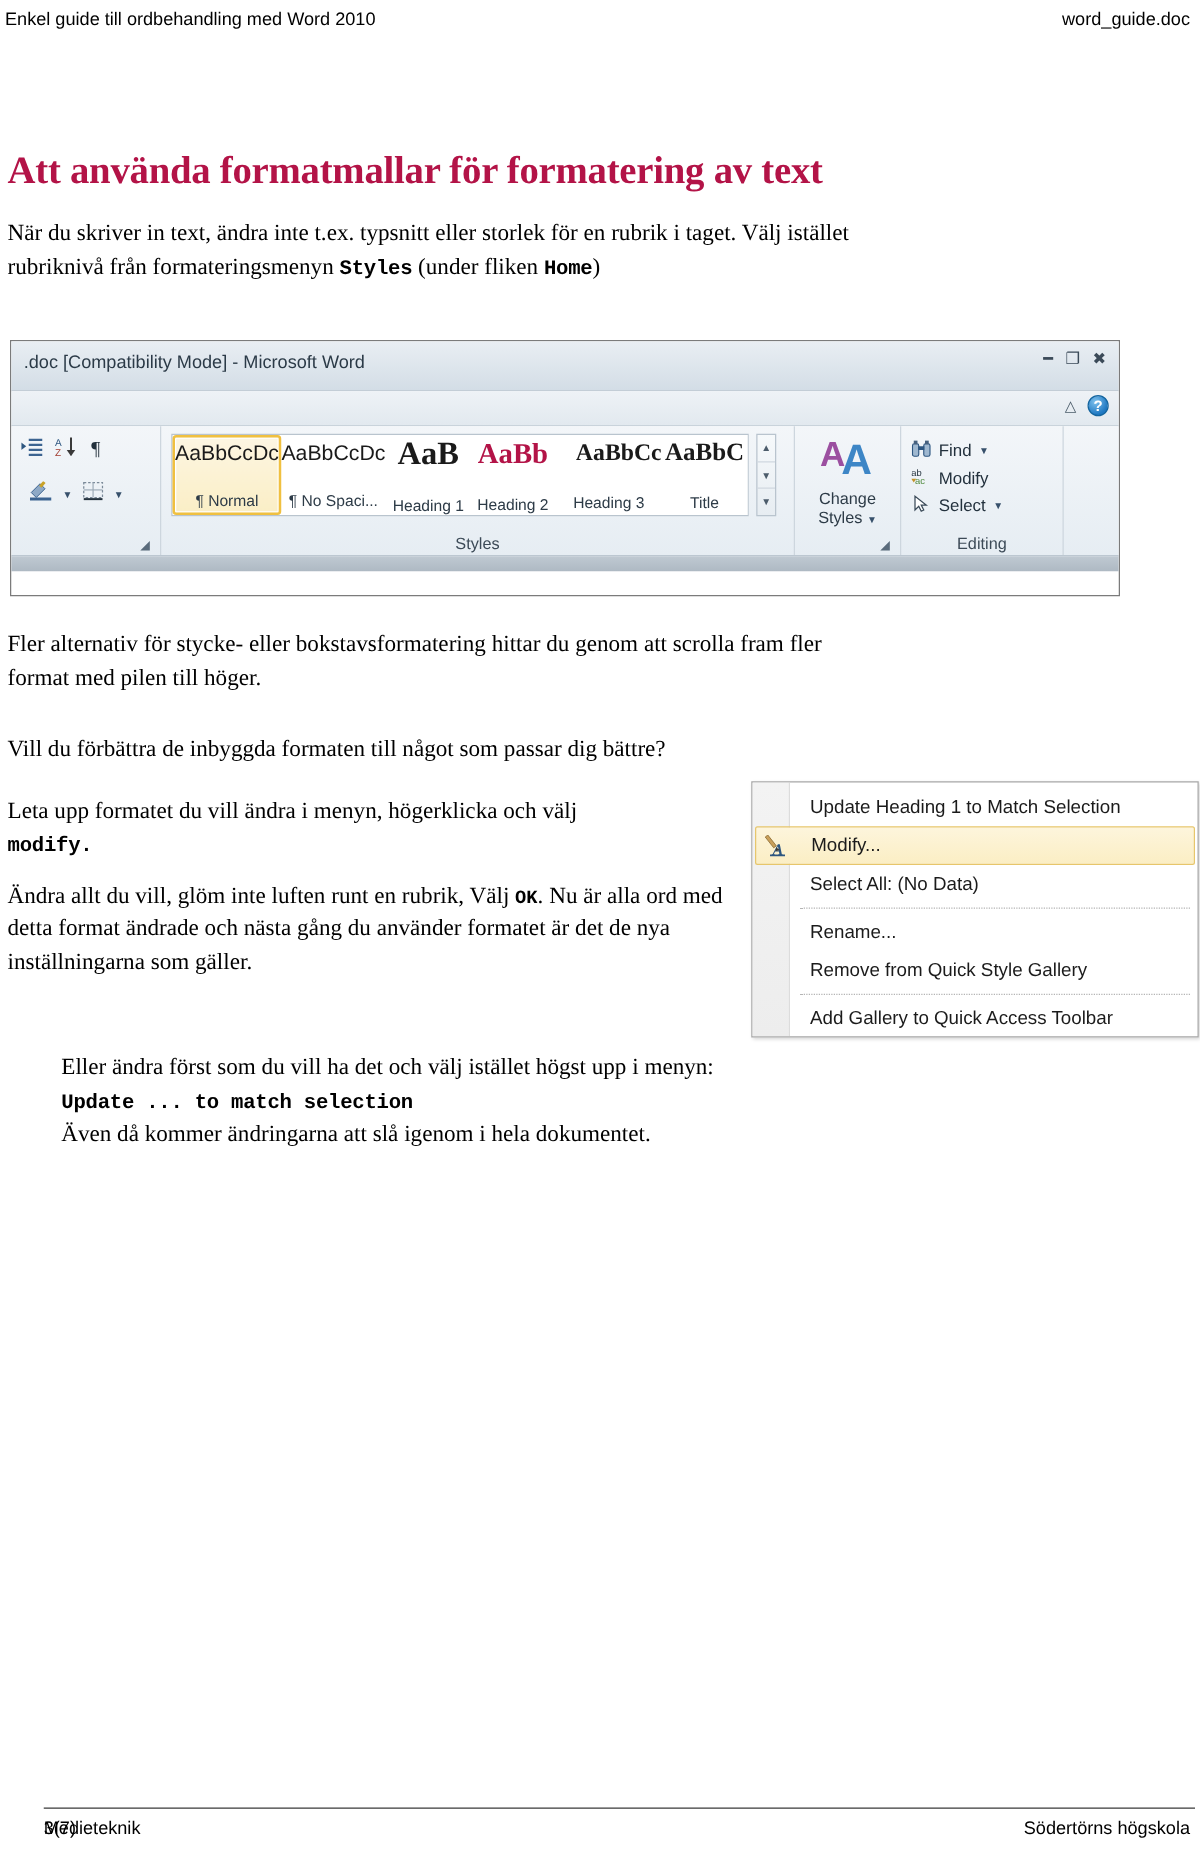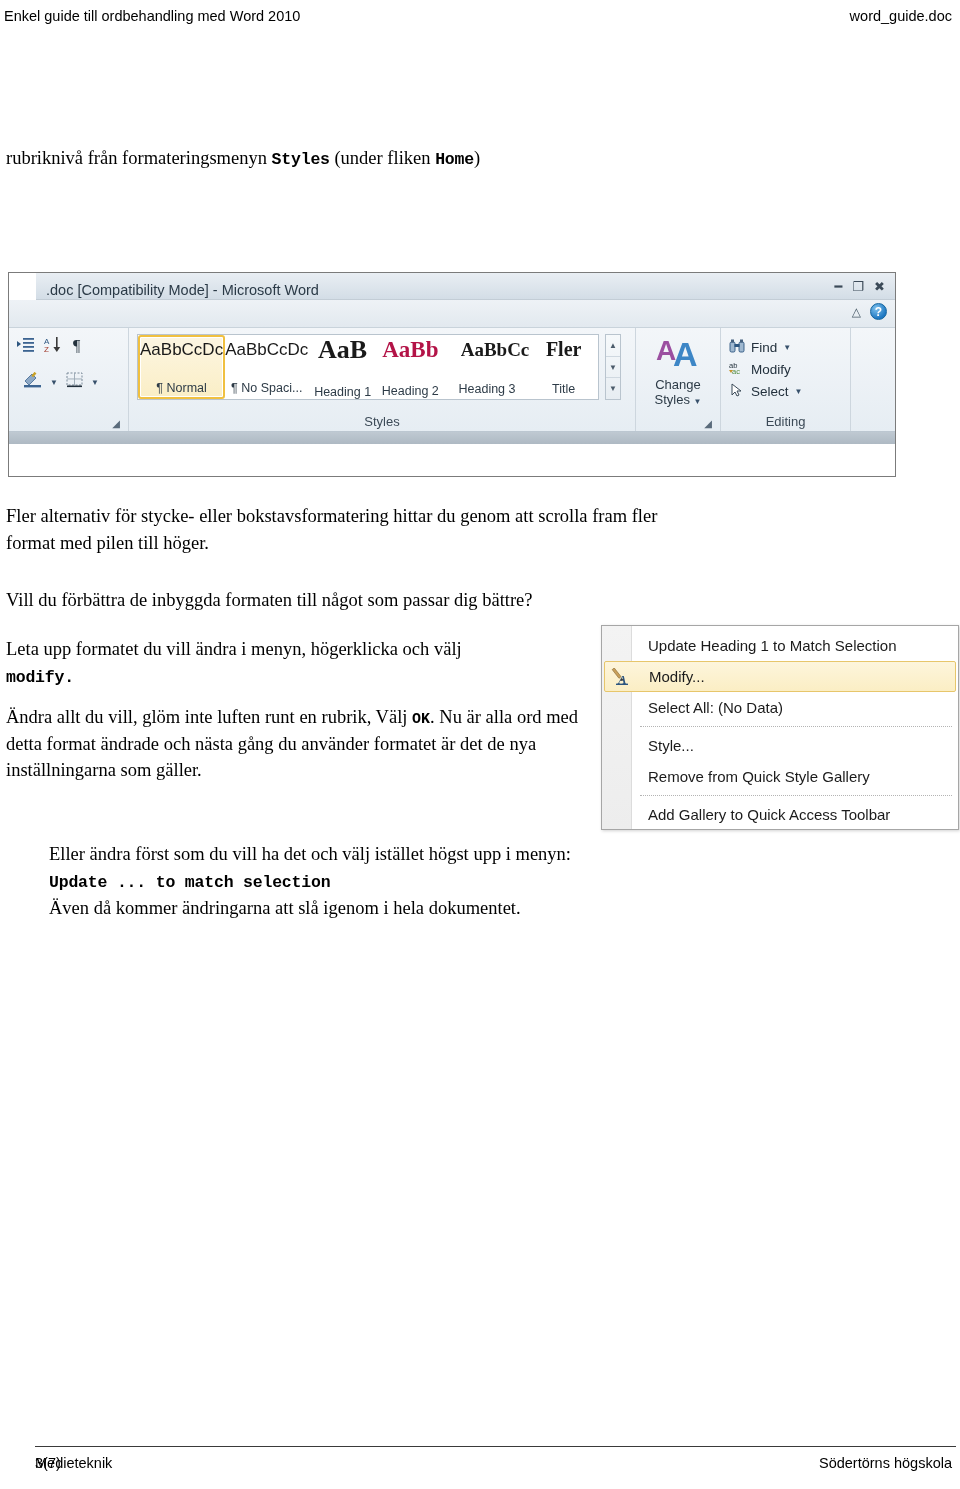--- a/index.html
+++ b/index.html
@@ -60,25 +60,24 @@
   .word-shot {
     position: absolute;
     top: 272px; left: 8px;
     width: 888px; height: 205px;
     border: 1px solid #7b7b7b;
     background: #ffffff;
     overflow: hidden;
     font-family: "Liberation Sans", sans-serif;
   }
   .ws-titlebar {
-    height: 27px;
+    height: 40px;
     background: linear-gradient(to bottom,#e9eef3 0%, #dde5ec 55%, #d3dde6 100%);
     border-bottom: 1px solid #c3cdd6;
     position: relative;
-    margin-left: 27px;
   }
   .ws-title {
     position: absolute; left: 10px; top: 9px;
     font-size: 14.5px; color: #2b3a47;
     white-space: nowrap;
   }
   .ws-winbtns {
     position: absolute; right: 10px; top: 7px;
     display: flex; gap: 10px; align-items: center;
     color: #3b4a58;
@@ -306,23 +305,24 @@
 </head>
 <body>
 
 <div class="page-header">
   <div class="left">Enkel guide till ordbehandling med Word 2010</div>
   <div class="right">word_guide.doc</div>
 </div>
 
 <div class="content">
 
+  <h1 class="doc-title">Att använda formatmallar för formatering av text</h1>
 
   <p class="body-text intro">
-    <br>
+    <span>När du skriver in text, ändra inte t.ex. typsnitt eller storlek för en rubrik i taget. Välj istället</span><br>
     <span>rubriknivå från formateringsmenyn </span><span class="mono">Styles</span><span> (under fliken </span><span class="mono">Home</span><span>)</span>
   </p>
 </div>
 
 <div class="word-shot">
 
   <div class="ws-titlebar">
     <div class="ws-title">.doc [Compatibility Mode]  -  Microsoft Word</div>
     <div class="ws-winbtns">
       <span>━</span>
@@ -409,21 +409,21 @@
           <span class="style-sample s-h2">AaBb</span>
           <span class="style-label">Heading 2</span>
         </div>
 
         <div class="style-item">
           <span class="style-sample s-h3">AaBbCc</span>
           <span class="style-label">Heading 3</span>
         </div>
 
         <div class="style-item">
-          <span class="style-sample s-title">Fler</span>
+          <span class="style-sample s-title">AaBbC</span>
           <span class="style-label">Title</span>
         </div>
       </div>
 
       <div class="gal-scroll">
         <div>▲</div>
         <div>▼</div>
         <div>▼</div>
       </div>
 
@@ -522,21 +522,21 @@
       </span>
       <span>Modify...</span>
     </div>
 
     <div class="ctx-item">
       <span>Select All: (No Data)</span>
     </div>
     <div class="ctx-sep"></div>
 
     <div class="ctx-item">
-      <span>Style...</span>
+      <span>Rename...</span>
     </div>
 
     <div class="ctx-item">
       <span>Remove from Quick Style Gallery</span>
     </div>
     <div class="ctx-sep"></div>
 
     <div class="ctx-item">
       <span>Add Gallery to Quick Access Toolbar</span>
     </div>

